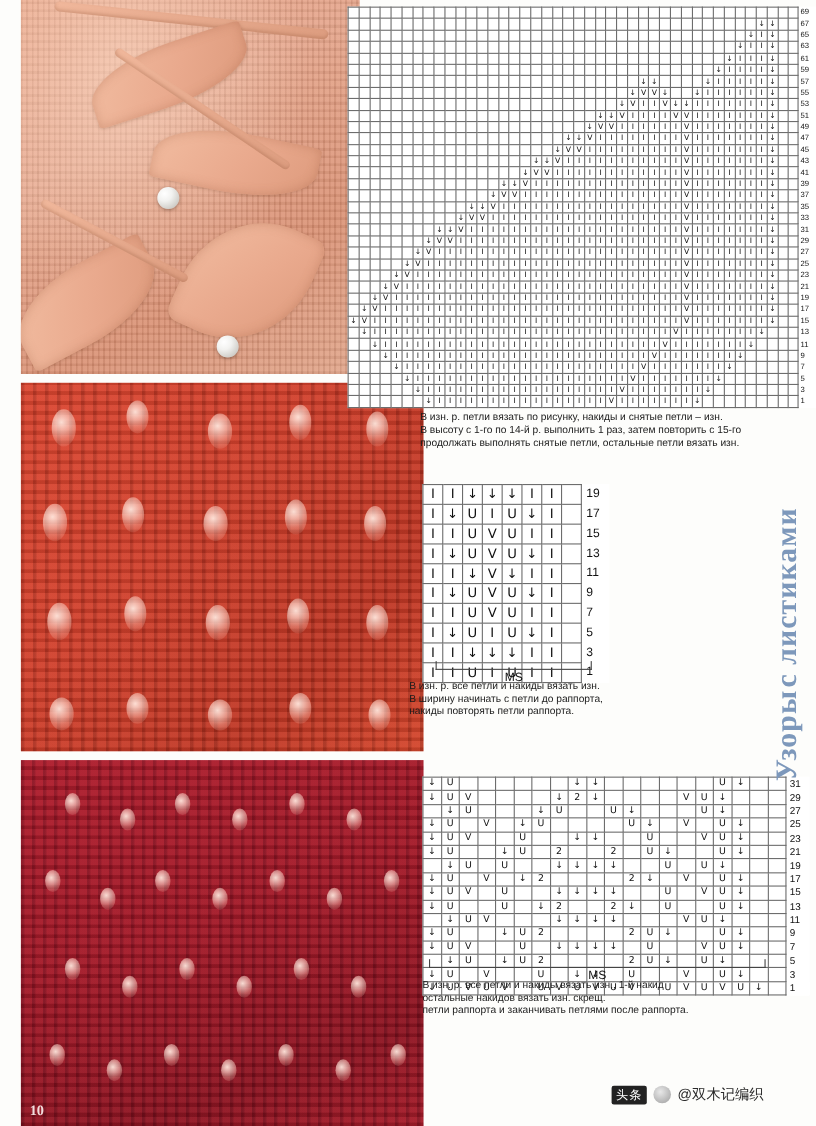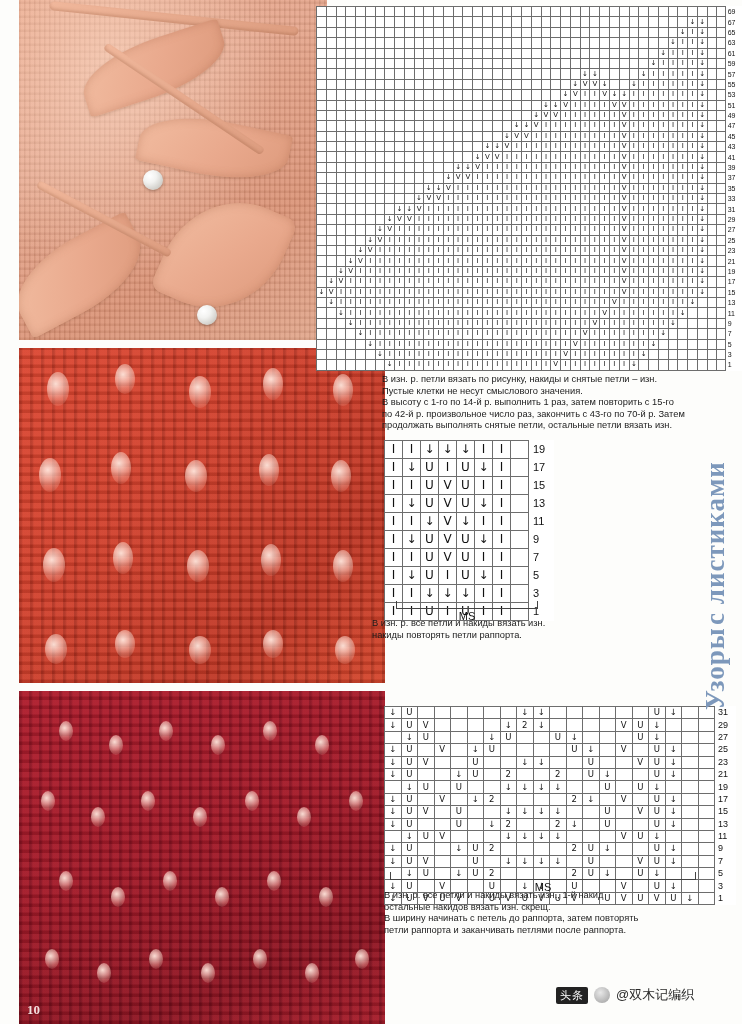--- a/index.html
+++ b/index.html
@@ -1862,23 +1862,21 @@
             <td></td>
             <td></td>
             <td class="num">1</td>
           </tr>
         </tbody>
       </table>
   </div>
 
   <div class="textblock" id="text-top">
       <p>В изн. р. петли вязать по рисунку, накиды и снятые петли – изн.</p>
-      <p>Пустые клетки не несут смыслового значения.</p>
       <p>В высоту с 1-го по 14-й р. выполнить 1 раз, затем повторить с 15-го</p>
-      <p>по 42-й р. произвольное число раз, закончить с 43-го по 70-й р. Затем</p>
       <p>продолжать выполнять снятые петли, остальные петли вязать изн.</p>
     </div>
 
   <div class="chart" id="chart-mid">
     <table>
         <tbody id="chart-mid-body">
           <tr>
             <td>I</td>
             <td>I</td>
             <td>↓</td>
@@ -1991,20 +1989,21 @@
         </tbody>
       </table>
   </div>
   <div class="ms-wrap" id="ms-mid">
     <div class="ms-bracket"></div>
     <span>MS</span>
   </div>
 
   <div class="textblock" id="text-mid">
       <p>В изн. р. все петли и накиды вязать изн.</p>
+      <p>В ширину начинать с петли до раппорта,</p>
       <p>накиды повторять петли раппорта.</p>
     </div>
 
   <div class="chart" id="chart-bot">
     <table>
         <tbody id="chart-bot-body">
           <tr>
             <td>↓</td>
             <td>U</td>
             <td></td>
@@ -2376,21 +2375,20 @@
       </table>
   </div>
   <div class="ms-wrap" id="ms-bot">
     <div class="ms-bracket"></div>
     <span>MS</span>
   </div>
 
   <div class="textblock" id="text-bot">
       <p>В изн. р. все петли и накиды вязать изн., 1-й накид</p>
       <p>остальные накидов вязать изн. скрещ.</p>
-      <p>В ширину начинать с петель до раппорта, затем повторять</p>
       <p>петли раппорта и заканчивать петлями после раппорта.</p>
     </div>
 
   <div id="vertical-title">
     <span>Узоры</span>
     <span>с листиками</span>
   </div>
 
   <div id="footer">
     <span class="ft-logo">头条</span>

